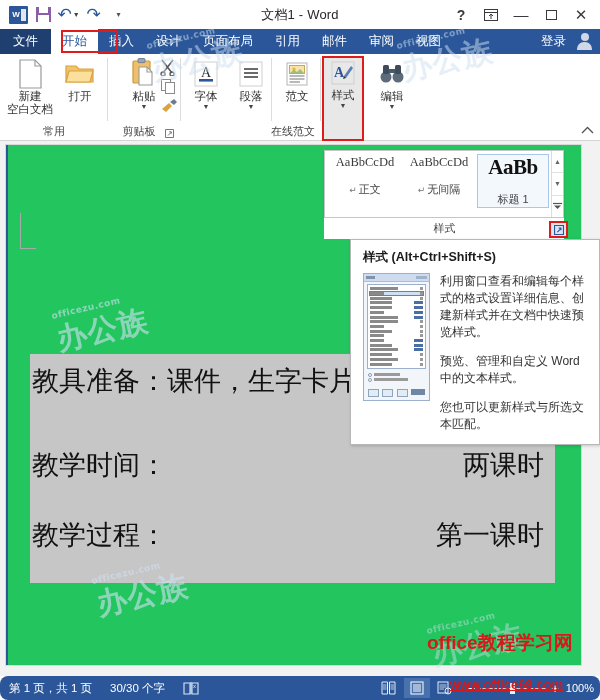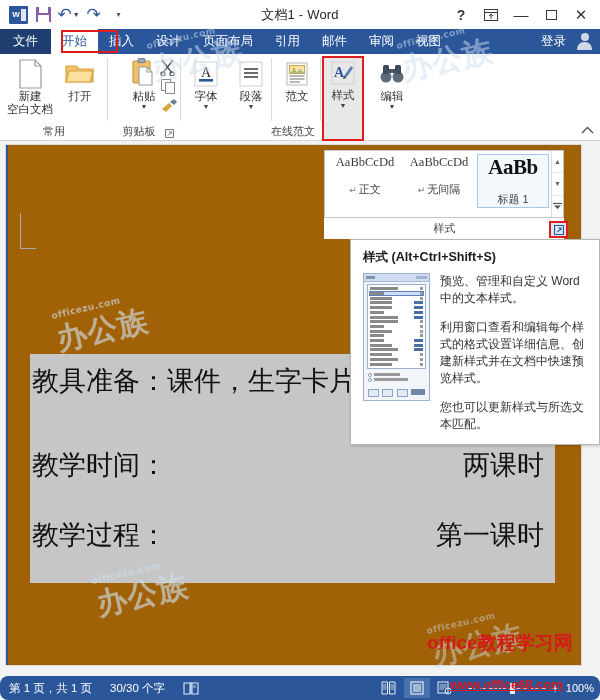--- a/index.html
+++ b/index.html
@@ -193,21 +193,21 @@
   .tt-text p { margin-bottom: 12px; }
   .tt-text p:last-child { margin-bottom: 15px; }
 
   
   .docarea {
     position: absolute; left: 0; top: 141px; right: 0; bottom: 24px;
     background: #f2f2f2; overflow: hidden;
   }
   .page {
     position: absolute; left: 6px; top: 4px; width: 575px; height: 520px;
-    background: #a16207; border-left: 2px solid #2b579a;
+    background: #22c55e; border-left: 2px solid #2b579a;
     box-shadow: 0 0 0 1px #d9d9d9;
   }
   .margin-mark {
     position: absolute; left: 12px; top: 68px; width: 16px; height: 36px;
     border-left: 1px solid #a9a9a9; border-bottom: 1px solid #a9a9a9;
   }
   .selection {
     position: absolute; left: 22px; top: 209px; width: 525px; height: 229px;
     background: #c6c6c6;
   }
@@ -642,22 +642,22 @@
             </div>
         </div>
         <div class="btns">
             <i></i>
             <i></i>
             <i></i>
             <b></b>
           </div>
       </div>
       <div class="tt-text">
+        <p>利用窗口查看和编辑每个样式的格式设置详细信息、创建新样式并在文档中快速预览样式。</p>
         <p>预览、管理和自定义 Word 中的文本样式。</p>
-        <p>利用窗口查看和编辑每个样式的格式设置详细信息、创建新样式并在文档中快速预览样式。</p>
         <p>您也可以更新样式与所选文本匹配。</p>
       </div>
     </div>
   </div>
 
   <div class="statusbar">
     <div class="sb-item">第 1 页，共 1 页</div>
     <div class="sb-item">30/30 个字</div>
     <div class="sb-item">
       <svg width="16" height="14" viewBox="0 0 16 14">

